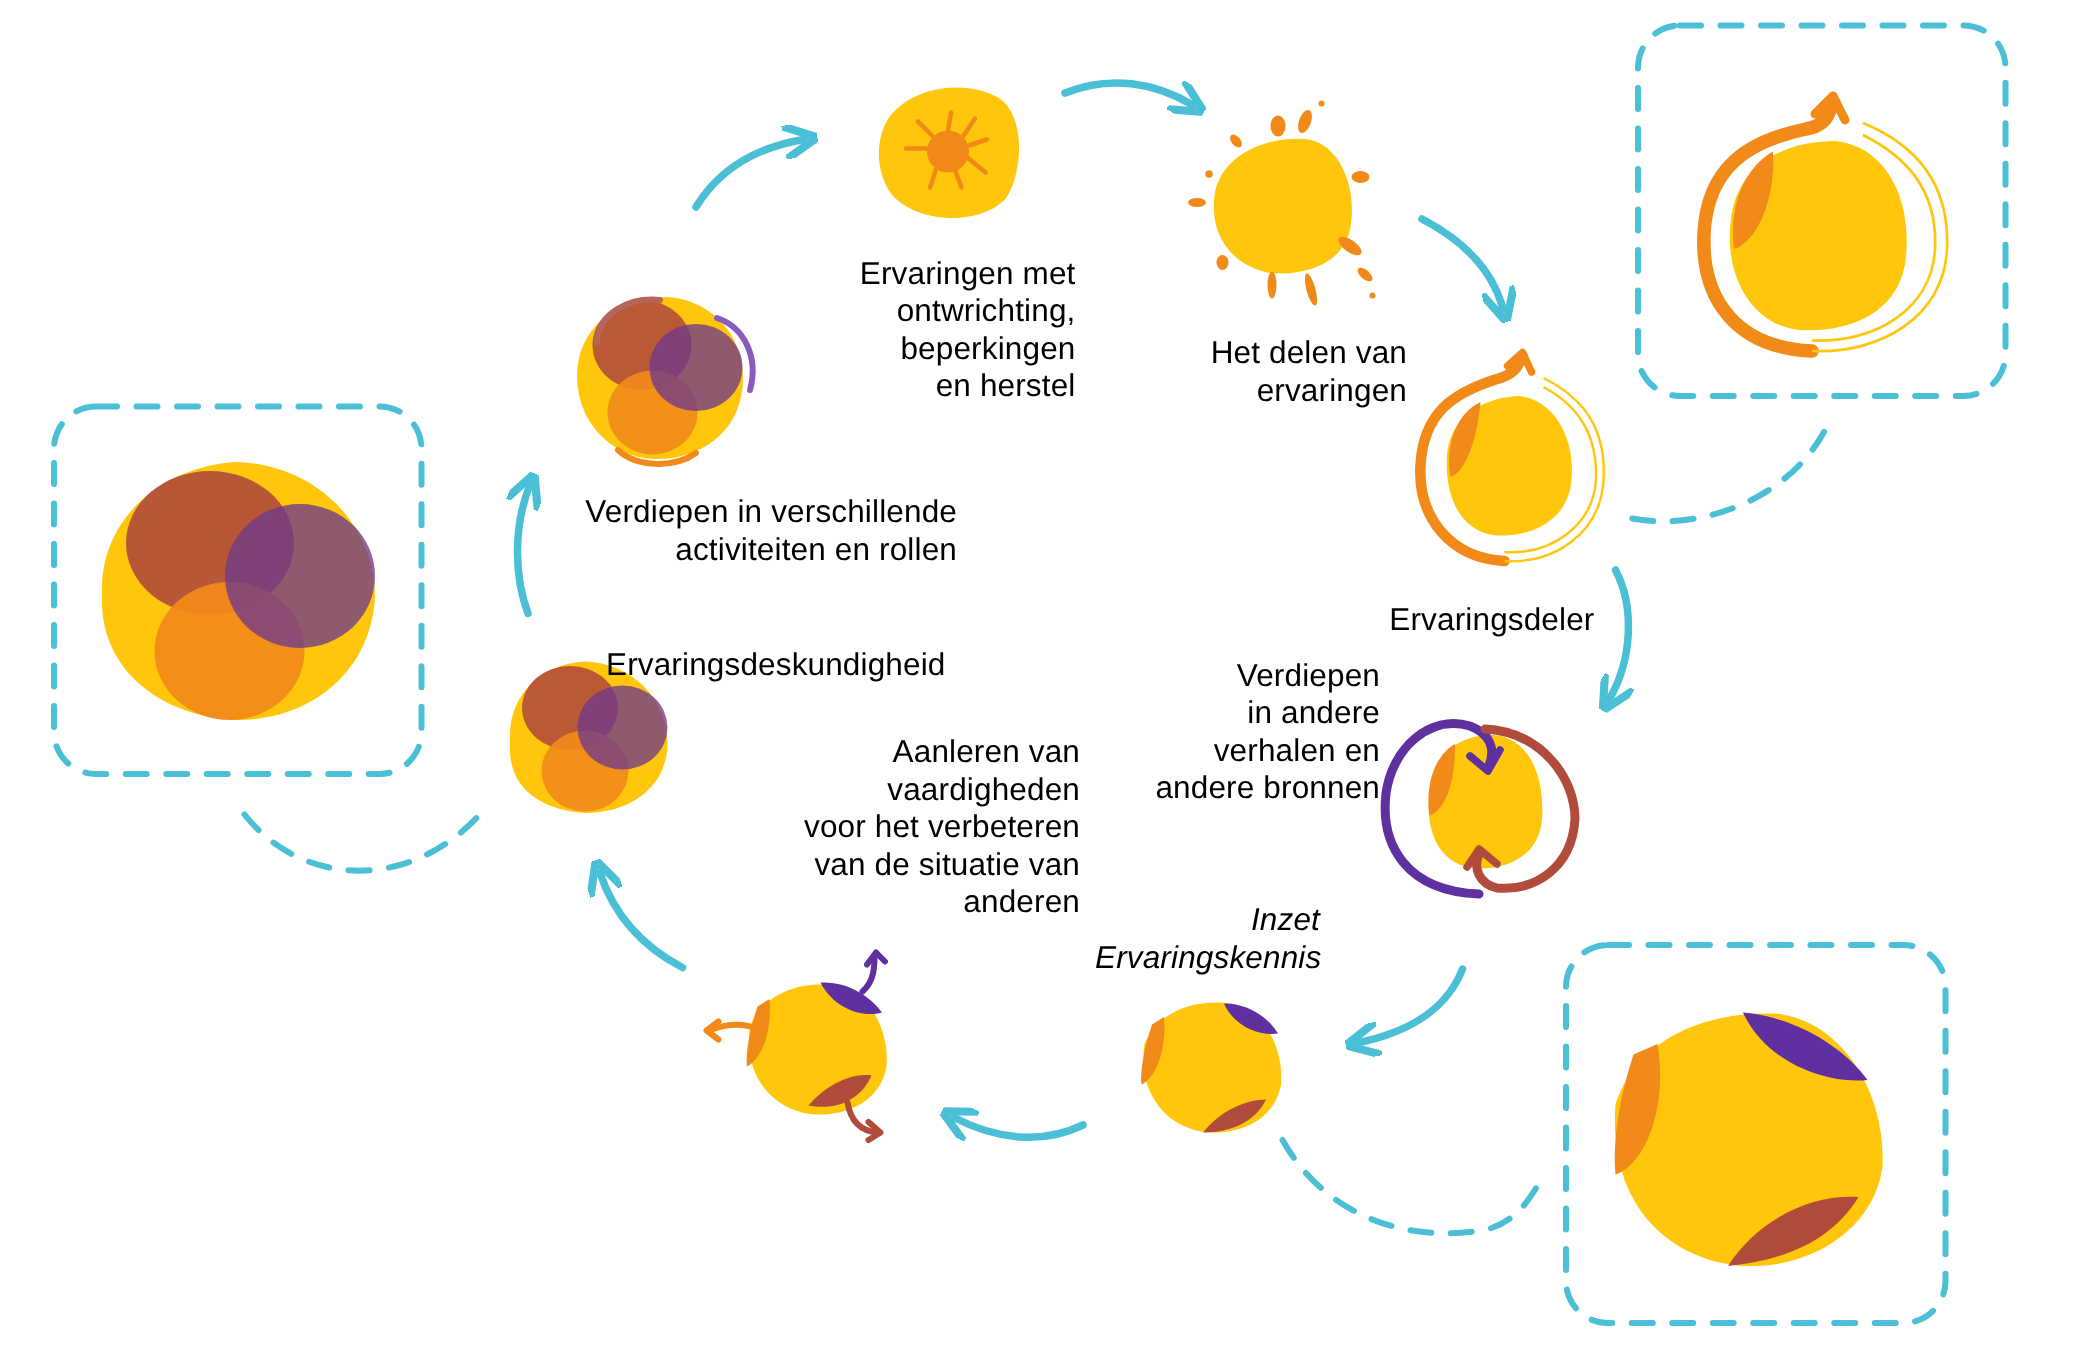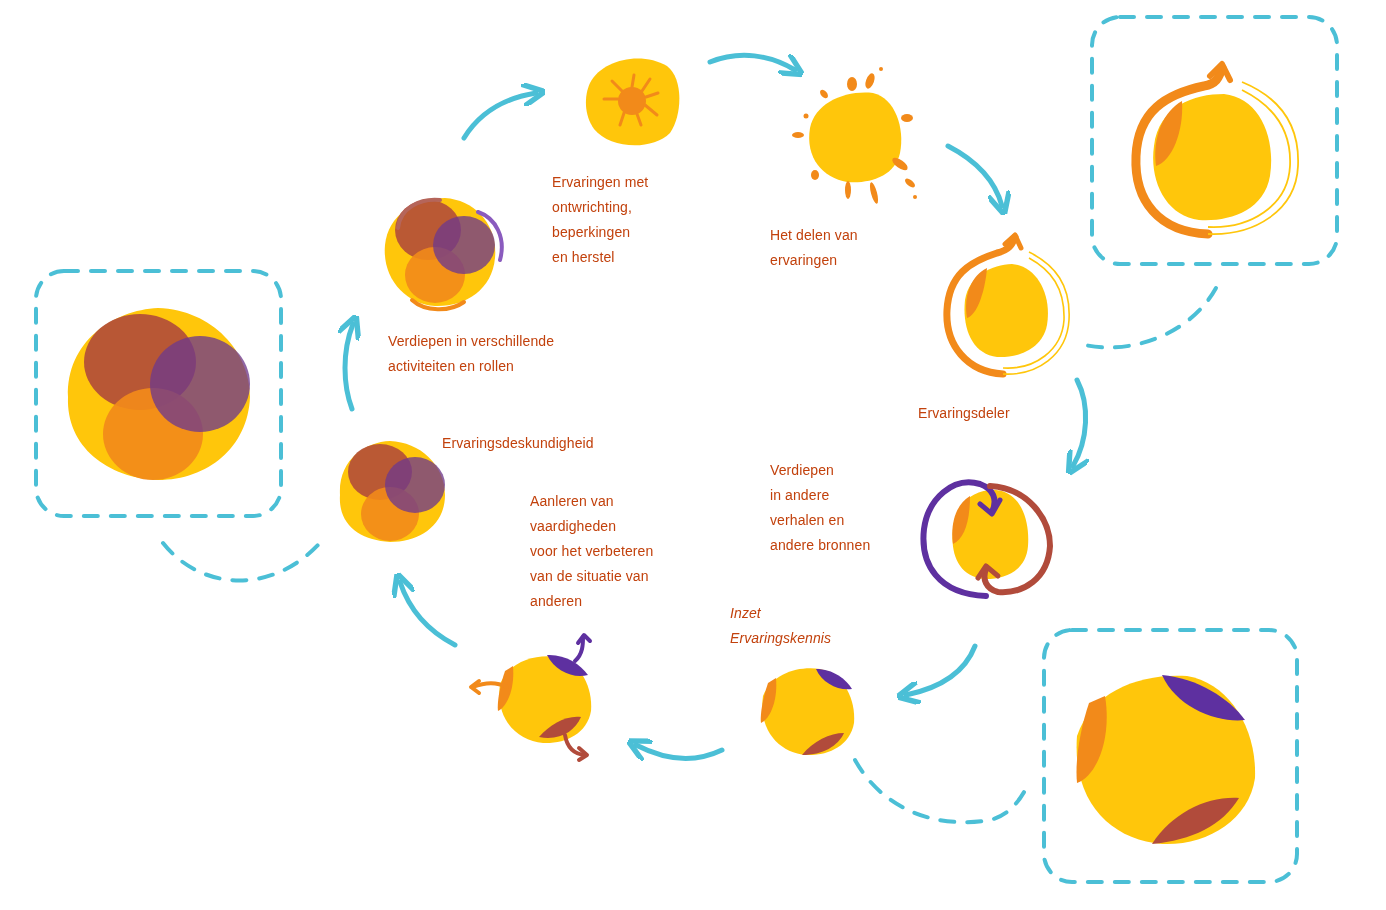--- a/index.html
+++ b/index.html
@@ -1,20 +1,20 @@
 <!DOCTYPE html>
 <html><head>
 <meta charset="utf-8">
 <style>
   html, body { margin: 0; padding: 0; background: #ffffff; }
   body { width: 1386px; height: 910px; position: relative; overflow: hidden;
          font-family: "Liberation Sans", "DejaVu Sans", sans-serif; }
   #diagram { position: absolute; left: 0; top: 0; width: 1386px; height: 910px; }
-  .label { position: absolute; color: #c2410c; font-size: 14px; line-height: 25px;
-           text-align: left; white-space: pre-line; letter-spacing: 0.1px; }
+  .label { position: absolute; color: #000000; font-size: 21px; line-height: 25px;
+           text-align: right; white-space: pre-line; letter-spacing: 0.1px; }
 </style>
 </head>
 <body>
 
 <svg id="diagram" viewBox="0 0 1386 910" xmlns="http://www.w3.org/2000/svg">
   <defs>
     <marker id="arrowhead-teal" viewBox="0 0 10 10" refX="6" refY="5" markerWidth="4.5" markerHeight="4.5" orient="auto">
       <path d="M0,0 L10,5 L0,10" fill="none" stroke="#4BBFD6" stroke-width="2.4" stroke-linecap="round" stroke-linejoin="round"></path>
     </marker>
   </defs>
@@ -153,29 +153,29 @@
     <path d="M-5,-83 C30,-80 62,-60 78,-38 C50,-35 10,-50 -5,-83 Z" fill="#5E30A0"></path>
     <path d="M-78,-55 C-88,-25 -92,5 -90,25 C-70,18 -55,-20 -62,-62 Z" fill="#F28A1A"></path>
     <path d="M-15,86 C5,55 40,38 72,40 C55,68 25,82 -15,86 Z" fill="#B14B3B"></path>
   </g>
 </svg>
 
 <div class="label" style="left:552px; top:170px; width:165px;">Ervaringen met
 ontwrichting,
 beperkingen
 en herstel</div>
-<div class="label" style="left:770px; top:223px; width:140px;">Het delen van
+<div class="label" style="left:798px; top:223px; width:140px;">Het delen van
 ervaringen</div>
 <div class="label" style="left:918px; top:401px; width:145px;">Ervaringsdeler</div>
-<div class="label" style="left:770px; top:438px; width:150px;margin-top:20px;">Verdiepen
+<div class="label" style="left:770px; top:438px; width:150px;">Verdiepen
 in andere
 verhalen en
 andere bronnen</div>
 <div class="label" style="left:730px; top:601px; width:150px;font-style:italic;">Inzet
 Ervaringskennis</div>
 <div class="label" style="left:530px; top:489px; width:190px;">Aanleren van
 vaardigheden
 voor het verbeteren
 van de situatie van
 anderen</div>
-<div class="label" style="left:442px; top:431px; width:225px;">Ervaringsdeskundigheid</div>
+<div class="label" style="left:404px; top:431px; width:225px;">Ervaringsdeskundigheid</div>
 <div class="label" style="left:388px; top:329px; width:250px;">Verdiepen in verschillende
 activiteiten en rollen</div>
 
 </body></html>

